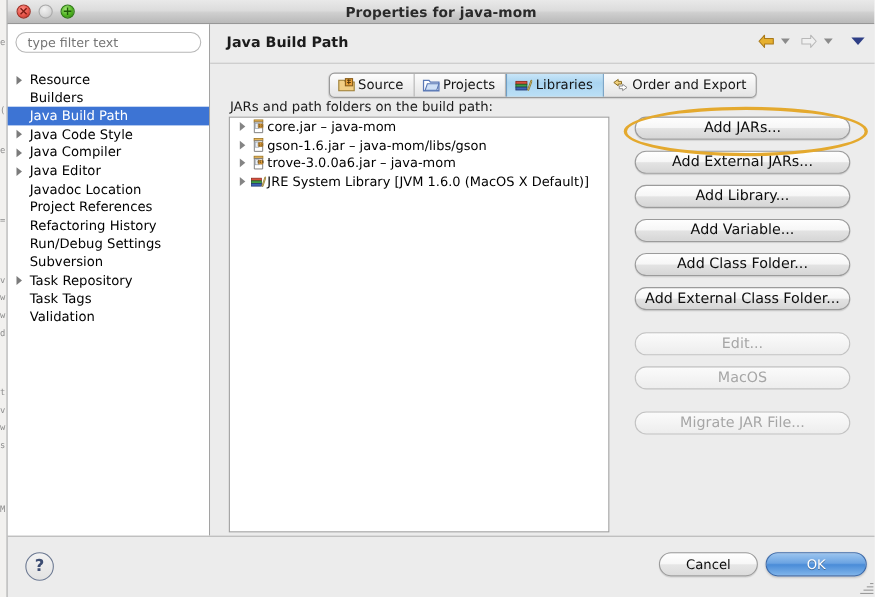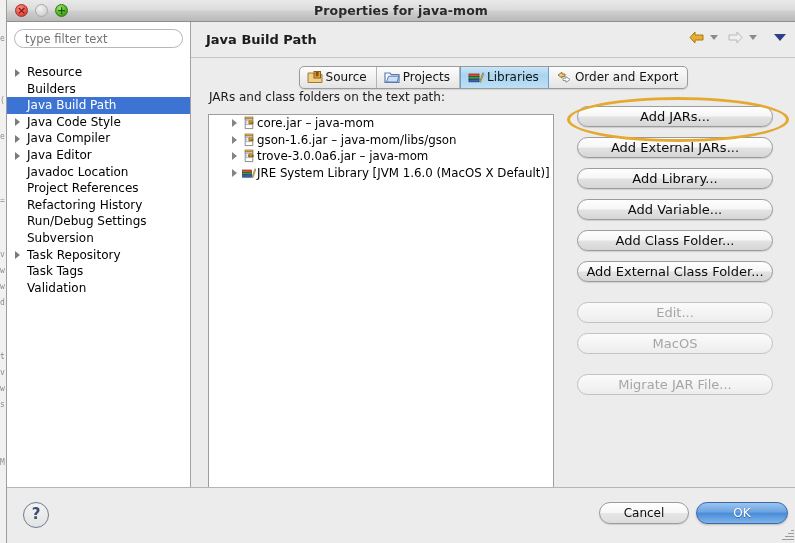--- a/index.html
+++ b/index.html
@@ -176,27 +176,26 @@
   .tabicon{display:inline-block;vertical-align:-3px;width:16px;height:14px;margin-right:3px;}
 
   
   #listlabel{
     position:absolute;left:18px;top:68px;
     font-size:12px;color:#1b1b1b;
   }
 
   
   #jarlist{
-    position:absolute;left:17px;top:92px;
+    position:absolute;left:17px;top:84px;
     width:346px;height:378px;
     background:#ffffff;
     border:1px solid #9e9e9e;
     box-sizing:border-box;
     overflow:hidden;
-    padding-left:14px;
   }
   .jrow{
     position:relative;
     height:16.5px;line-height:16.5px;
     padding-left:34px;
     font-size:11.8px;color:#000;
     white-space:nowrap;
     cursor:default;
   }
   .jarrow{
@@ -378,21 +377,21 @@
                   <rect x="1" y="4" width="10" height="2.6" fill="#d94f3d" stroke="#8e2a1d" stroke-width=".8"></rect>
                   <rect x="1" y="6.6" width="10" height="2.6" fill="#3f9e45" stroke="#1f5f26" stroke-width=".8"></rect>
                   <rect x="1" y="9.2" width="10" height="2.6" fill="#3d63b8" stroke="#22386e" stroke-width=".8"></rect>
                   <path d="M11.5 11.8 L14.8 2.8 L15.8 3.4 L12.6 12.2 Z" fill="#f2d98a" stroke="#8a7328" stroke-width=".8"></path>
                 </svg></span><span>Libraries</span></div><div class="tab"><span class="tabicon"><svg width="16" height="14" viewBox="0 0 16 14">
                   <path d="M2 5 L6 2.2 L6 4 L9 4 L9 6.4 L6 6.4 L6 8 Z" fill="#f0cf7c" stroke="#8a6d22" stroke-width=".9"></path>
                   <path d="M14 9.6 L10 12.4 L10 10.6 L7 10.6 L7 8.2 L10 8.2 L10 6.6 Z" fill="#ffffff" stroke="#8a8a8a" stroke-width=".9"></path>
                 </svg></span><span>Order and Export</span></div></div>
       </div>
 
-      <div id="listlabel">JARs and class folders on the text path:</div>
+      <div id="listlabel">JARs and path folders on the build path:</div>
 
       <div id="jarlist">
           <div class="jrow"><span class="jarrow"></span><span class="jicon"><svg width="14" height="14" viewBox="0 0 14 14">
                 <rect x="3" y="1" width="8" height="2" fill="#e8b659" stroke="#97701d" stroke-width=".7"></rect>
                 <path d="M3.2 3 L10.8 3 L10.8 12.6 L3.2 12.6 Z" fill="#ffffff" stroke="#6f6f6f" stroke-width=".8"></path>
                 <rect x="4" y="4.2" width="3.4" height="4.6" fill="#e9eef5" stroke="#8f9aa8" stroke-width=".6"></rect>
                 <rect x="6.8" y="4.6" width="4.2" height="3.6" rx=".6" fill="#e8a33d" stroke="#8a5f1c" stroke-width=".6"></rect>
                 <text x="8.9" y="7.6" font-size="3.2" text-anchor="middle" fill="#3a2a06" font-family="DejaVu Sans Mono, monospace">10</text>
               </svg></span><span>core.jar – java-mom</span></div>
           <div class="jrow"><span class="jarrow"></span><span class="jicon"><svg width="14" height="14" viewBox="0 0 14 14">

